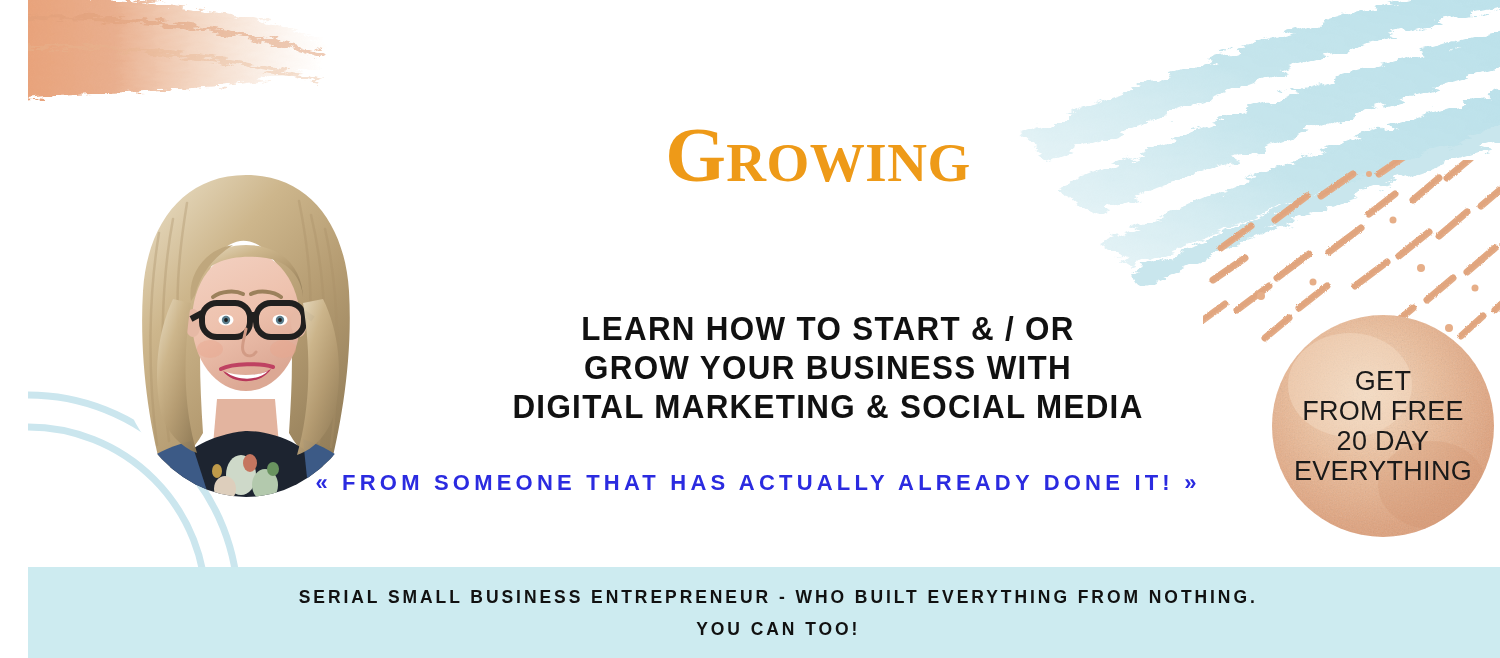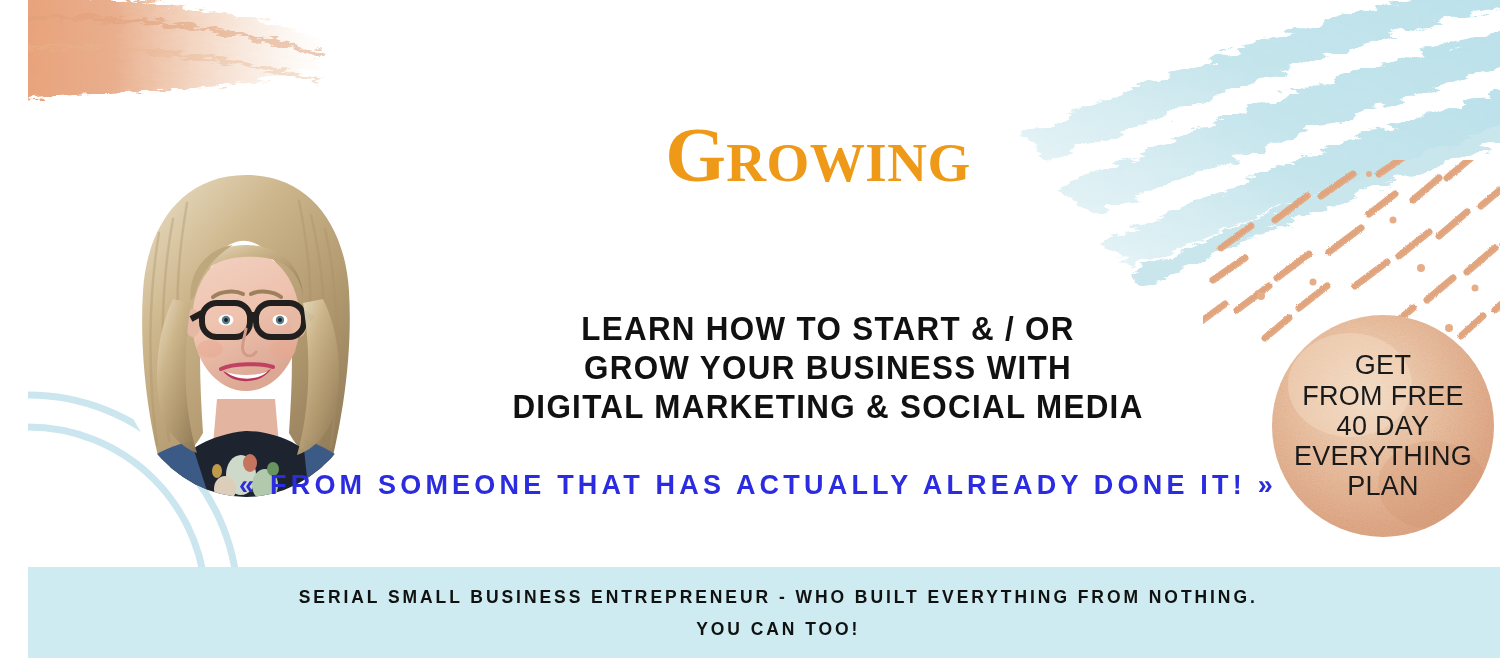--- a/index.html
+++ b/index.html
@@ -62,21 +62,21 @@
     transform-origin:center top;
   }
   #subheading span { display:block; white-space:nowrap; }
 
   
   #tagline {
     position:absolute; left:200px; top:470px; width:1060px;
     text-align:center;
     font-family:"Liberation Sans", sans-serif;
     font-weight:700;
-    font-size:27px;
+    font-size:22px;
     color:#2b2be0;
     letter-spacing:4.2px;
     white-space:nowrap;
   }
 
   
   #badge {
     position:absolute; left:1244px; top:315px;
     width:222px; height:222px;
     border-radius:50%;
@@ -349,23 +349,22 @@
         </filter>
       </defs>
       <rect width="222" height="222" fill="url(#badgeGrad)"></rect>
       <rect width="222" height="222" filter="url(#grain)" opacity="0.55"></rect>
       <ellipse cx="78" cy="70" rx="62" ry="52" fill="#f7e2cb" opacity="0.4"></ellipse>
       <ellipse cx="160" cy="170" rx="54" ry="44" fill="#cf8f68" opacity="0.22"></ellipse>
     </svg>
     <div id="badge-text">
       <span>GET</span>
       <span>FROM  FREE</span>
-      <span>40 DAY</span>
+      <span>20 DAY</span>
       <span>EVERYTHING</span>
-      <span>PLAN</span>
     </div>
   </div>
 
   <div id="bottom-bar">
     <div class="bar-line">SERIAL SMALL BUSINESS ENTREPRENEUR - WHO BUILT EVERYTHING FROM NOTHING.</div>
     <div class="bar-line">YOU CAN TOO!</div>
   </div>
 
 </div>
 

